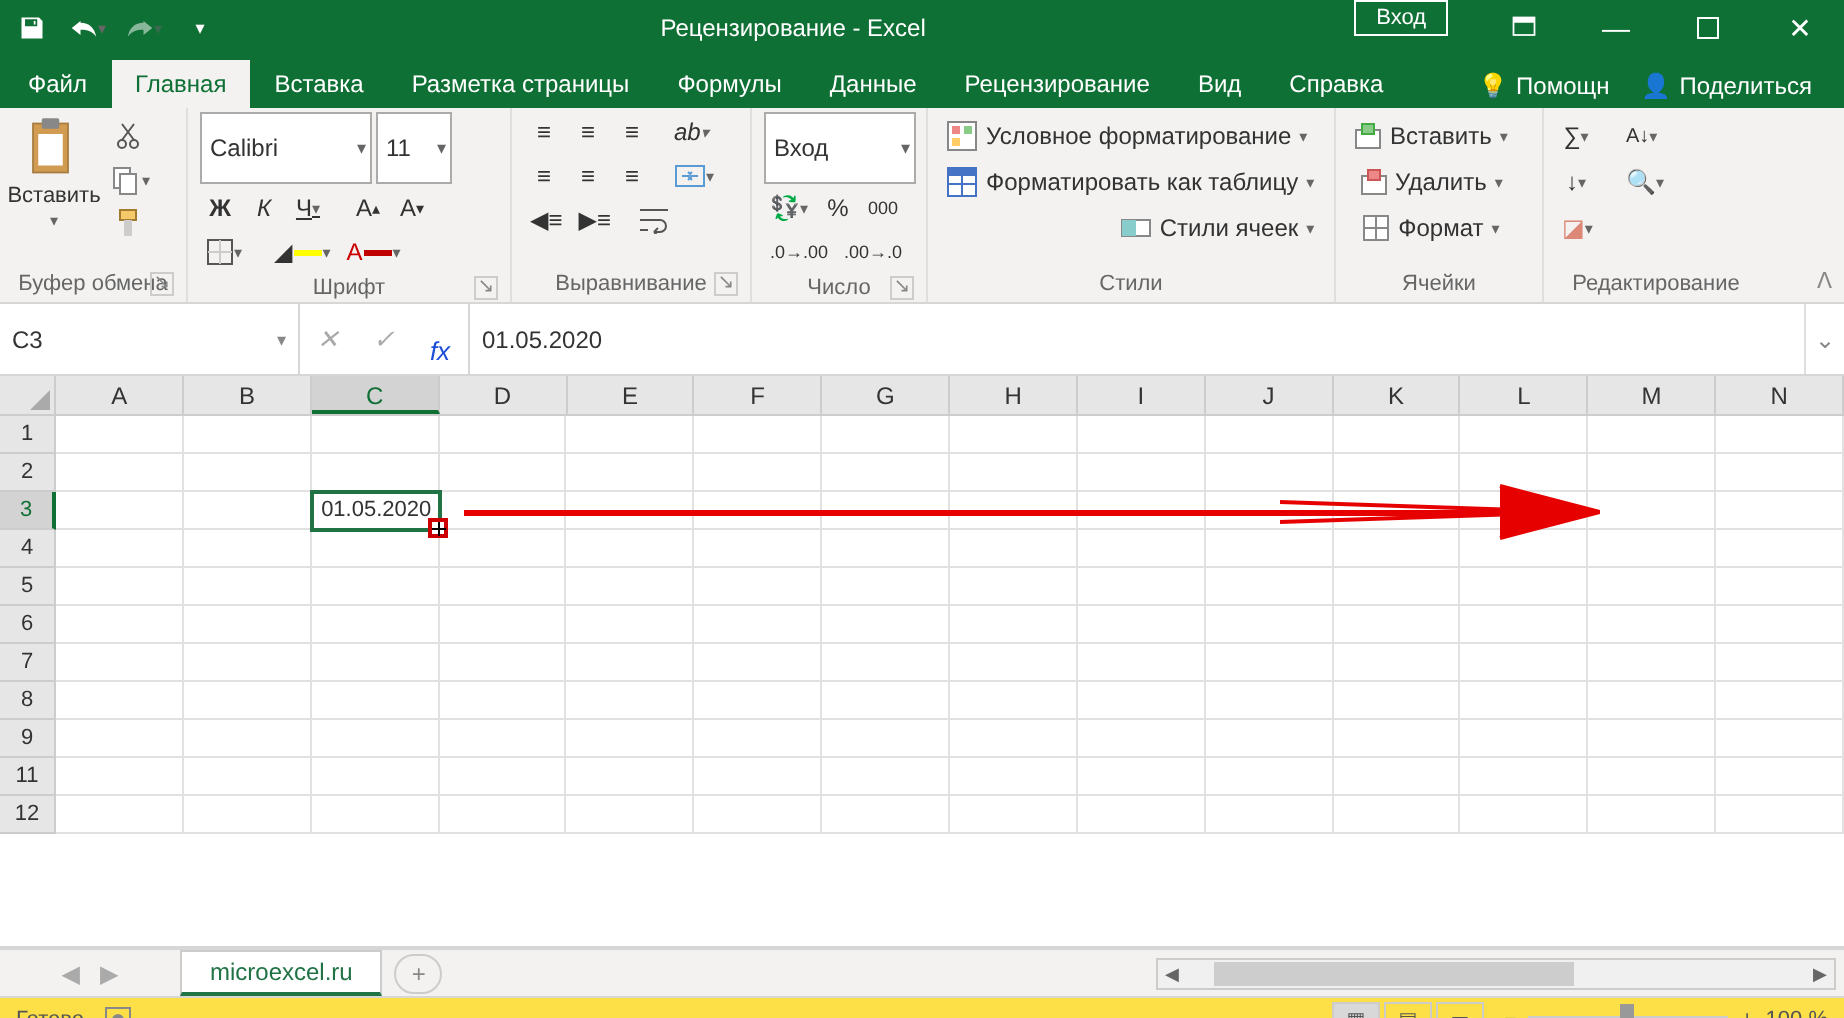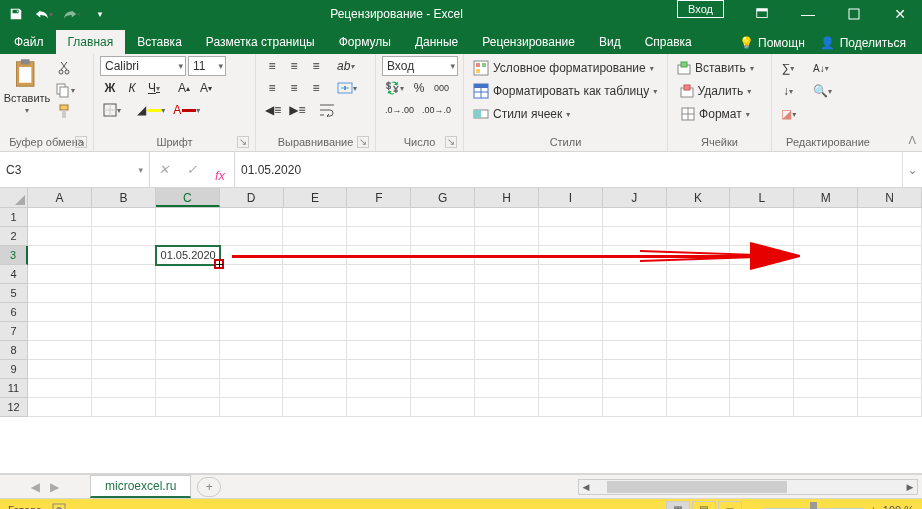--- a/index.html
+++ b/index.html
@@ -26,33 +26,33 @@
 .ribbon { height: 98px; background: #f3f2f1; border-bottom: 1px solid #d6d6d6; display: flex; position: relative; }
 .group { border-right: 1px solid #e1dfdd; display: flex; flex-direction: column; padding: 2px 6px 0; }
 .group-body { flex: 1; display: flex; align-items: flex-start; gap: 4px; }
 .group-label { text-align: center; font-size: 11px; color: #666; padding: 2px 0 3px; position: relative; }
 .group-label .launcher { position: absolute; right: 0; bottom: 3px; font-size: 10px; color: #888; border: 1px solid #ccc; width: 12px; height: 12px; line-height: 10px; }
 
 .big-btn { width: 42px; display: flex; flex-direction: column; align-items: center; gap: 2px; font-size: 11px; padding-top: 2px; }
 .stack { display: flex; flex-direction: column; gap: 2px; }
 .row { display: flex; align-items: center; gap: 2px; }
 .sm-btn { min-width: 20px; height: 20px; display: flex; align-items: center; justify-content: center; border: 1px solid transparent; font-size: 12px; padding: 0 2px; }
-.combo { height: 20px; border: 1px solid #ababab; background: #fff; display: flex; align-items: center; padding: 0 18px 0 4px; font-size: 12px; position: relative; }
+.combo { height: 36px; border: 1px solid #ababab; background: #fff; display: flex; align-items: center; padding: 0 18px 0 4px; font-size: 12px; position: relative; }
 .combo::after { content: "▾"; position: absolute; right: 2px; font-size: 9px; color: #666; }
 .dd::after { content: " ▾"; font-size: 8px; color: #666; }
 
 .collapse-btn { position: absolute; right: 6px; bottom: 4px; font-size: 11px; color: #888; }
 
 
 .fbar { height: 36px; border-bottom: 1px solid #d6d6d6; display: flex; align-items: stretch; background: #fff; }
 .namebox { width: 150px; border-right: 1px solid #d6d6d6; display: flex; align-items: center; padding: 0 6px; font-size: 12px; position: relative; }
 .namebox::after { content: "▾"; position: absolute; right: 6px; font-size: 9px; color: #888; }
 .fbar-btns { display: flex; align-items: center; border-right: 1px solid #d6d6d6; }
 .fbar-btn { width: 28px; display: flex; align-items: center; justify-content: center; color: #aaa; font-style: italic; font-size: 13px; }
-.fbar-btn.fx { color: #ec4899; margin-top: 12px; }
+.fbar-btn.fx { color: #1d4ed8; margin-top: 12px; }
 .formula { flex: 1; display: flex; align-items: center; padding: 0 6px; font-size: 12px; }
 .fbar-expand { width: 20px; display: flex; align-items: center; justify-content: center; color: #888; border-left: 1px solid #e1dfdd; }
 
 
 .grid-wrap { height: 286px; display: flex; flex-direction: column; border-bottom: 1px solid #d6d6d6; position: relative; }
 .col-headers { display: flex; height: 20px; background: #e6e6e6; border-bottom: 1px solid #ccc; }
 .corner { width: 30px; border-right: 1px solid #ccc; background: #e6e6e6; position: relative; }
 .corner::after { content:""; position:absolute; right:2px; bottom:2px; border:5px solid transparent; border-right-color:#aaa; border-bottom-color:#aaa;}
 .ch { width: 68px; border-right: 1px solid #ccc; text-align: center; font-size: 12px; line-height: 20px; color: #333; }
 .ch.sel { background: #d3d3d3; color:#0f7035; border-bottom:2px solid #0f7035;}
@@ -305,21 +305,21 @@
           </div>
         <div class="row sm-btn dd" style="width:auto;justify-content:flex-start;gap:4px">
             <svg width="16" height="16" viewBox="0 0 16 16">
               <rect x="1" y="1" width="14" height="14" fill="#fff" stroke="#4472c4"></rect>
               <rect x="1" y="1" width="14" height="4" fill="#4472c4"></rect>
               <line x1="1" y1="9" x2="15" y2="9" stroke="#4472c4"></line>
               <line x1="8" y1="5" x2="8" y2="15" stroke="#4472c4"></line>
             </svg>
             <span>Форматировать как таблицу</span>
           </div>
-        <div class="row sm-btn dd" style="width:auto;justify-content:flex-start;gap:4px">
+        <div class="row sm-btn dd" style="width:auto;justify-content:flex-end;gap:4px">
             <svg width="16" height="16" viewBox="0 0 16 16">
               <rect x="1" y="4" width="14" height="8" fill="#fff" stroke="#888"></rect>
               <rect x="1" y="4" width="7" height="8" fill="#8cc"></rect>
             </svg>
             <span>Стили ячеек</span>
           </div>
       </div>
     </div>
     <div class="group-label">Стили</div>
   </div>

